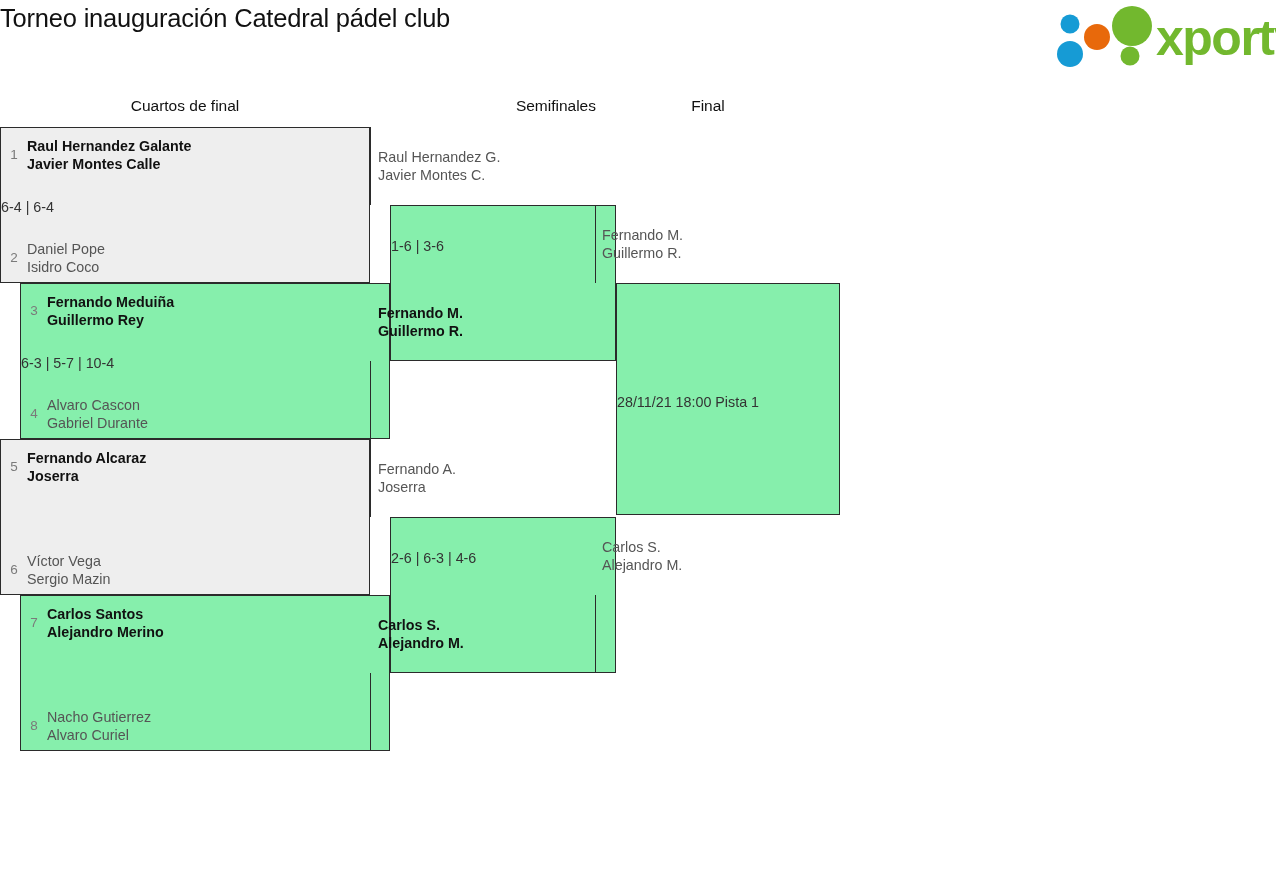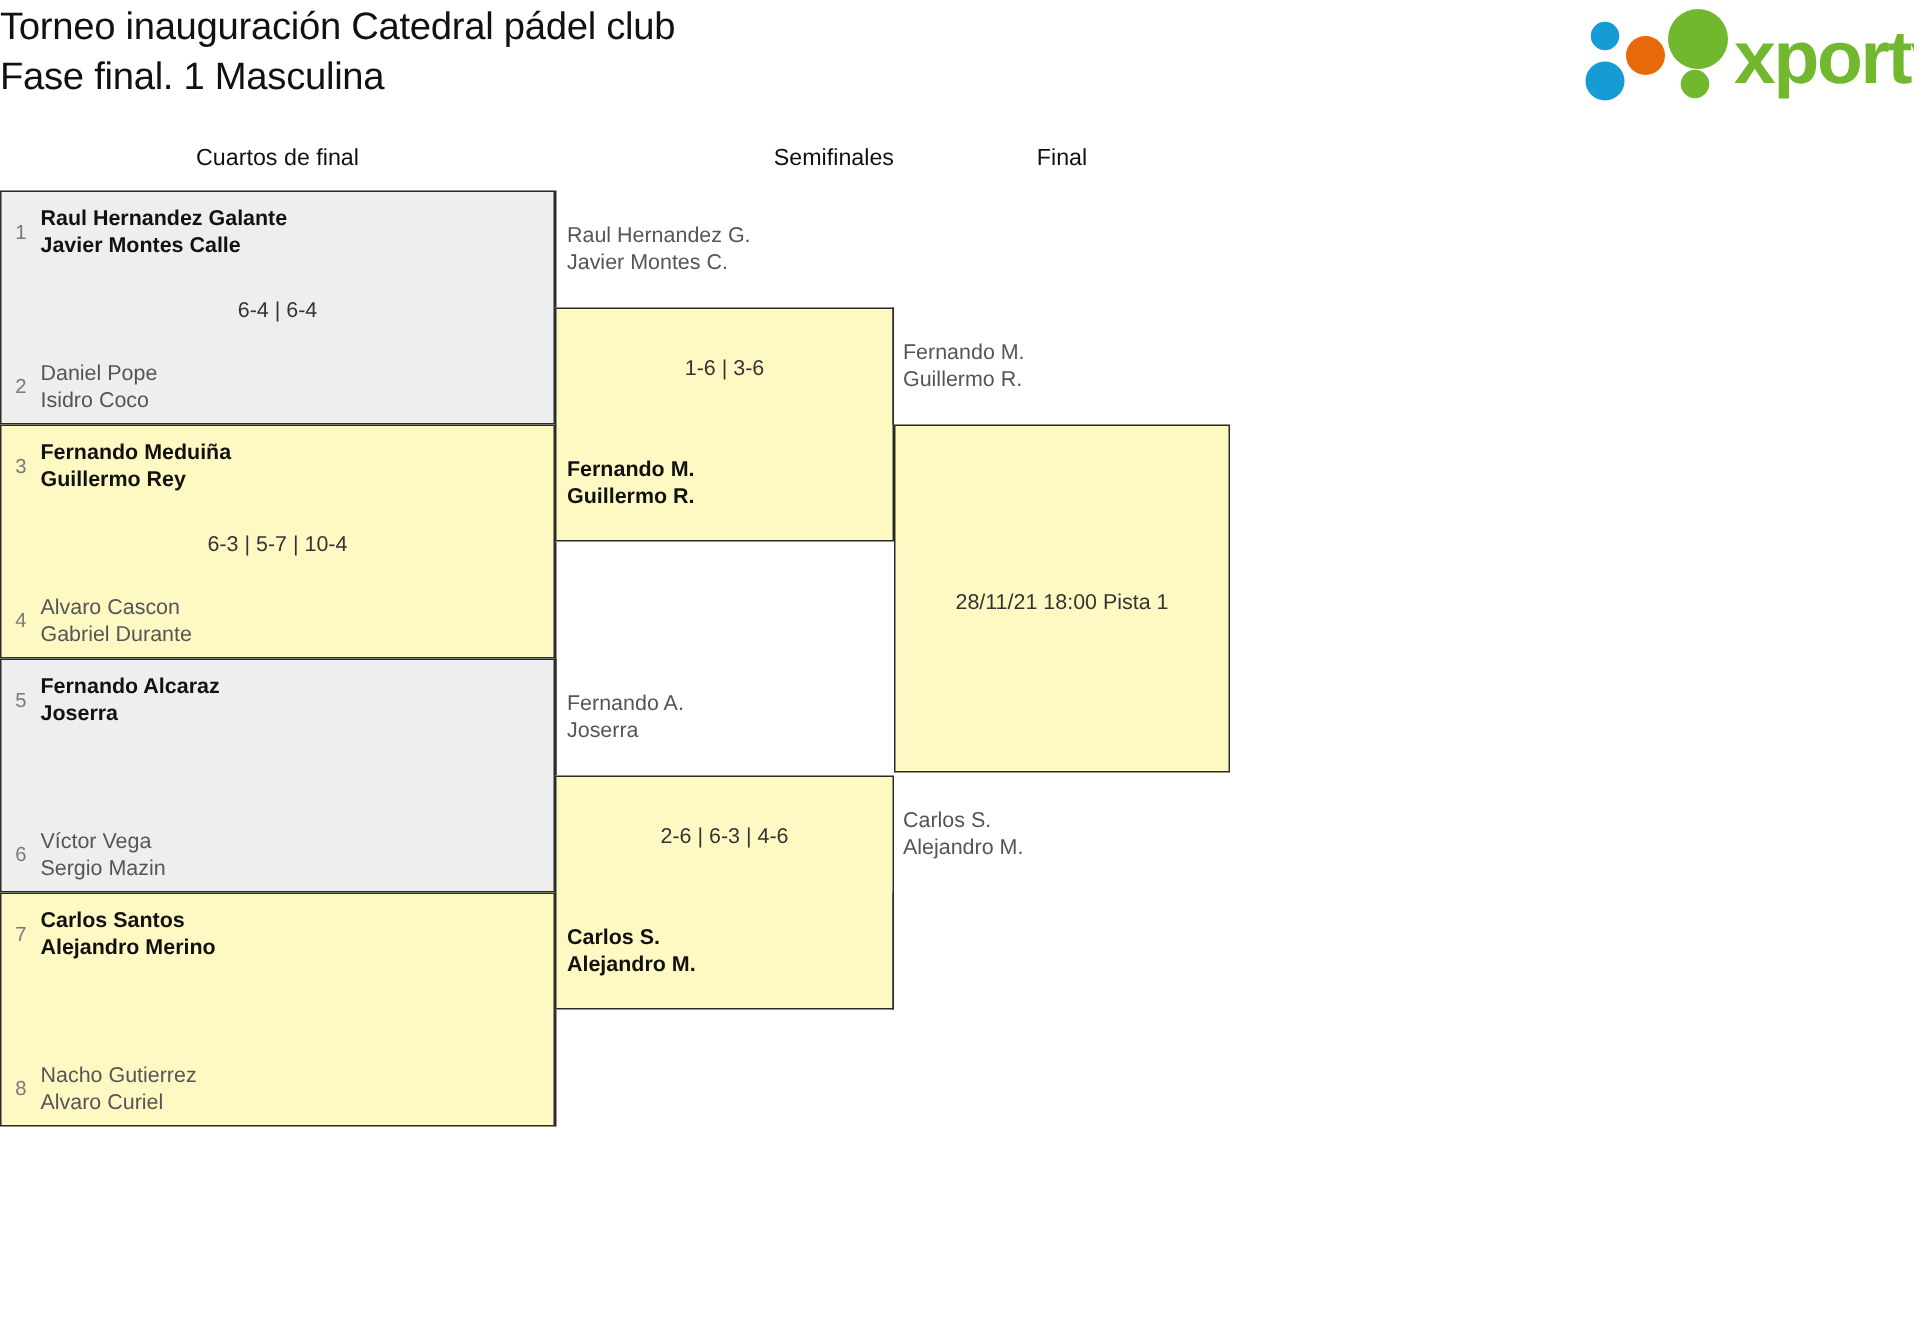--- a/index.html
+++ b/index.html
@@ -54,21 +54,21 @@
   #round-header-1 { left: 370px; width: 226px; text-align: right; }
   #round-header-2 { left: 596px; width: 224px; }
 
   
   .match {
     position: absolute;
     box-sizing: border-box;
     border: 1px solid #2b2b2b;
   }
   .match.shaded { background: #eeeeee; }
-  .match.plain  { background: #fef9c3; }
+  .match.plain  { background: #86efac; margin-left: 20px; }
 
   
   .team {
     position: absolute;
     left: 0;
     right: 0;
     display: flex;
     align-items: center;
   }
   .seed {
@@ -88,21 +88,21 @@
   .players .p { display: block; }
   .winner .players { color: #111111; font-weight: 700; }
   .loser  .players { color: #555555; font-weight: 400; }
   .pending .players { color: #555555; font-weight: 400; }
 
   
   .score {
     position: absolute;
     left: 0;
     right: 0;
-    text-align: center;
+    text-align: left;
     font-size: 14.3px;
     line-height: 18px;
     color: #333333;
     white-space: nowrap;
   }
   .score sup {
     font-size: 0.68em;
     vertical-align: super;
     line-height: 0;
   }
@@ -112,21 +112,20 @@
     position: absolute;
     background: #2b2b2b;
   }
   .connector.v { width: 1px; }
 </style>
 </head>
 <body>
 
 <div id="page-title">
   <span class="line">Torneo inauguración Catedral pádel club</span>
-  <span class="line">Fase final. 1 Masculina</span>
 </div>
 
 <div id="logo">
   <svg width="224" height="62" viewBox="0 0 224 62" xmlns="http://www.w3.org/2000/svg" aria-hidden="true">
 
     <circle cx="18" cy="18" r="9.5" fill="#169bd5"></circle>
     <circle cx="45" cy="31" r="13" fill="#e8690b"></circle>
     <circle cx="18" cy="48" r="13" fill="#169bd5"></circle>
     <circle cx="80" cy="20" r="20" fill="#72b82e"></circle>
     <circle cx="78" cy="50" r="9.5" fill="#72b82e"></circle>

